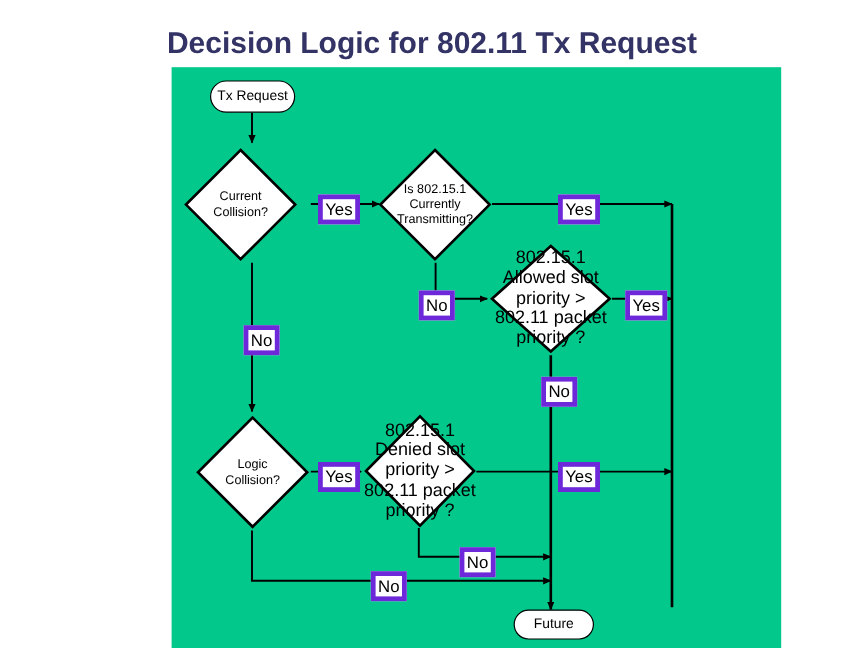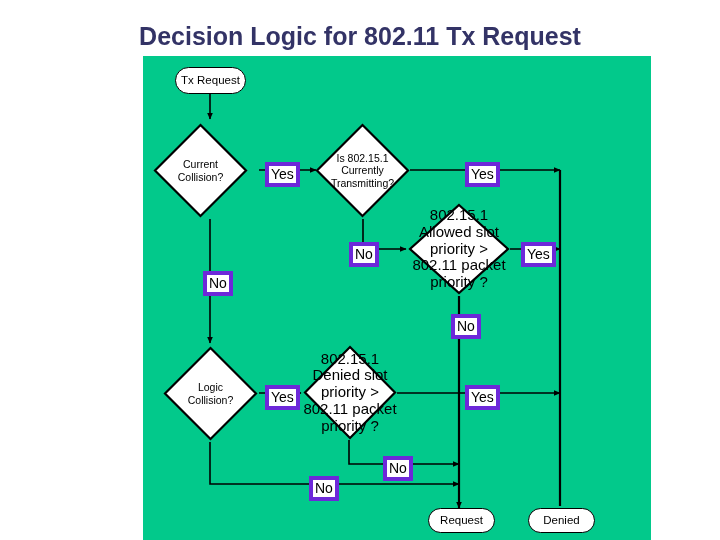--- a/index.html
+++ b/index.html
@@ -199,26 +199,23 @@
           <span>802.15.1</span><br>
           <span>Denied slot</span><br>
           <span>priority &gt;</span><br>
           <span>802.11 packet</span><br>
           <span>priority ?</span>
         </span>
       </div>
     </div>
 
     <div class="node term" style="left:285px;top:452px;width:67px;height:25px;">
-      <span>Request</span>
-    </div>
-
-    <div class="node term" style="left:385px;top:452px;width:67px;height:25px;">
-      <span>Denied</span>
-    </div>
+      <span>Future</span>
+    </div>
+
 
     <div class="edgelbl" style="left:122px;top:106px;">Yes</div>
 
     <div class="edgelbl" style="left:60px;top:215px;">No</div>
 
     <div class="edgelbl" style="left:322px;top:106px;">Yes</div>
 
     <div class="edgelbl" style="left:206px;top:186px;">No</div>
 
     <div class="edgelbl" style="left:378px;top:186px;">Yes</div>

